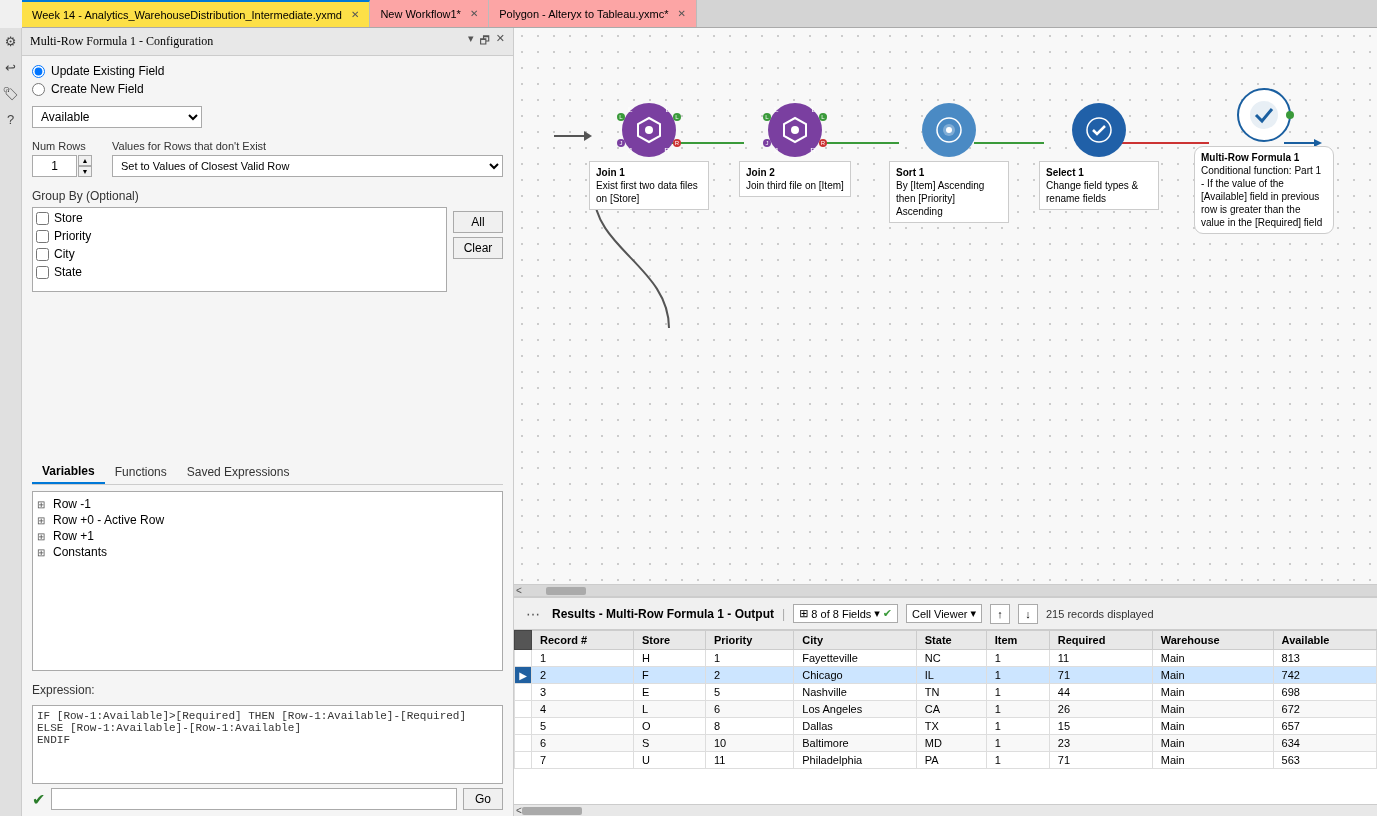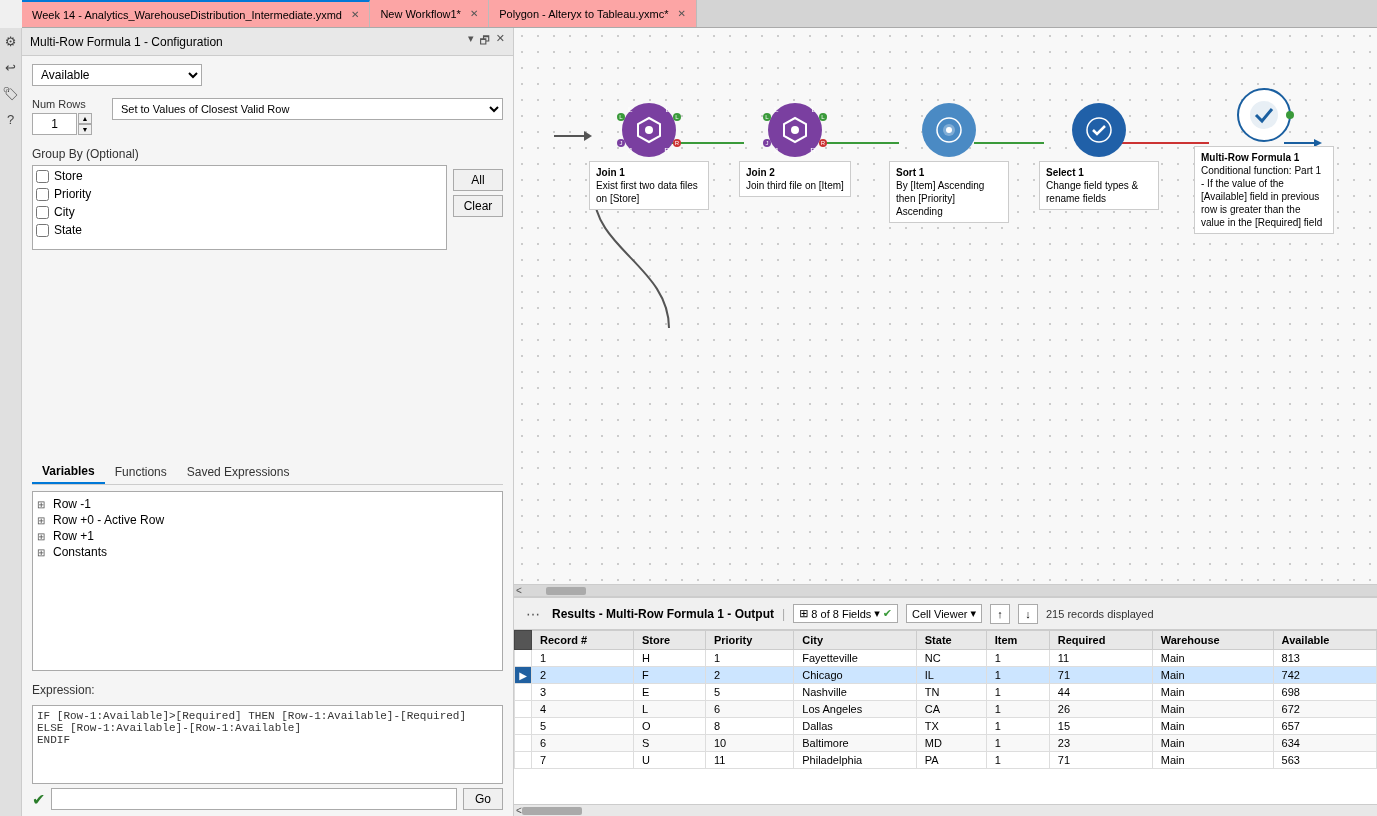--- a/index.html
+++ b/index.html
@@ -18,21 +18,21 @@
       align-items: center;
       padding: 0 10px;
       border-right: 1px solid #bbb;
       background: #fca5a5;
       cursor: pointer;
       font-size: 11px;
       gap: 5px;
       white-space: nowrap;
     }
     .tab.active {
-      background: #fca5a5;
+      background: #fde047;
       border-top: 2px solid #0078d7;
       border-bottom: none;
     }
     .tab-close {
       font-size: 10px;
       color: #555;
       cursor: pointer;
       margin-left: 4px;
     }
 
@@ -56,21 +56,21 @@
     .panel-titlebar {
       display: flex;
       align-items: center;
       justify-content: space-between;
       background: #e8e8e8;
       border-bottom: 1px solid #ccc;
       padding: 4px 8px;
       font-size: 12px;
       font-weight: normal;
     }
-    .panel-title-text { flex: 1; }
+    .panel-title-text { flex: 1; font-family: Liberation Serif, serif; }
     .panel-title-icons { display: flex; gap: 6px; color: #555; font-size: 11px; }
 
     
     .icon-sidebar {
       position: absolute;
       left: 0;
       top: 28px;
       width: 22px;
       height: calc(816px - 28px);
       background: #e0e0e0;
@@ -453,20 +453,30 @@
       <span class="panel-title-text">Multi-Row Formula 1 - Configuration</span>
       <div class="panel-title-icons">
         <span>▾</span>
         <span>🗗</span>
         <span>✕</span>
       </div>
     </div>
 
     <div class="config-body">
 
+      <div class="radio-group">
+        <label class="radio-item">
+          <input type="radio" name="fieldMode" checked="" style="">
+          <span>Update Existing Field</span>
+        </label>
+        <label class="radio-item">
+          <input type="radio" name="fieldMode" style="">
+          <span>Create New  Field</span>
+        </label>
+      </div>
 
       <div class="dropdown-row">
         <select class="dropdown-select">
           <option>Available</option>
           <option>Store</option>
           <option>Priority</option>
           <option>City</option>
           <option>State</option>
           <option>Item</option>
           <option>Required</option>
@@ -479,20 +489,21 @@
           <label>Num Rows</label>
           <div class="num-rows-input-wrap">
             <input type="text" class="num-rows-input" value="1" style="">
             <div class="spinner-btns">
               <button class="spinner-btn">▲</button>
               <button class="spinner-btn">▼</button>
             </div>
           </div>
         </div>
         <div class="values-group">
+          <label>Values for Rows that don't Exist</label>
           <select class="values-select">
             <option>Set to Values of Closest Valid Row</option>
             <option>Set to Null</option>
             <option>Set to 0/Empty String</option>
           </select>
         </div>
       </div>
 
       <div>
         <div class="group-by-label">Group By (Optional)</div>
@@ -662,21 +673,21 @@
       </div>
 
       <div class="workflow-node" style="left:680px; top:60px;">
         <div style="position:relative; border:2px solid #1a5fa0; border-radius:50%; background:white; width:54px; height:54px; display:flex; align-items:center; justify-content:center;">
           <svg width="32" height="32" viewBox="0 0 32 32" style="display:block;">
             <circle cx="16" cy="16" r="14" fill="#1a5fa0" opacity="0.1"></circle>
             <path d="M8,16 L14,22 L24,10" stroke="#1a5fa0" stroke-width="3" fill="none"></path>
           </svg>
           <div style="position:absolute;right:-5px;top:50%;transform:translateY(-50%);width:8px;height:8px;border-radius:50%;background:#3a9a3a;"></div>
         </div>
-        <div class="node-label" style="max-width:140px;">
+        <div class="node-label" style="max-width:140px;border-radius:9px;">
           <strong>Multi-Row Formula 1</strong><br>
           <span>Conditional function: Part 1 - If the value of the [Available] field in previous row is greater than the value in the [Required] field</span>
         </div>
       </div>
 
       <div class="canvas-scrollbar" style="position:absolute; bottom:0; left:0; right:0;">
         <span style="font-size:10px; color:#555; margin-right:4px;">&lt;</span>
         <div class="canvas-scrollbar-thumb"></div>
       </div>
 

